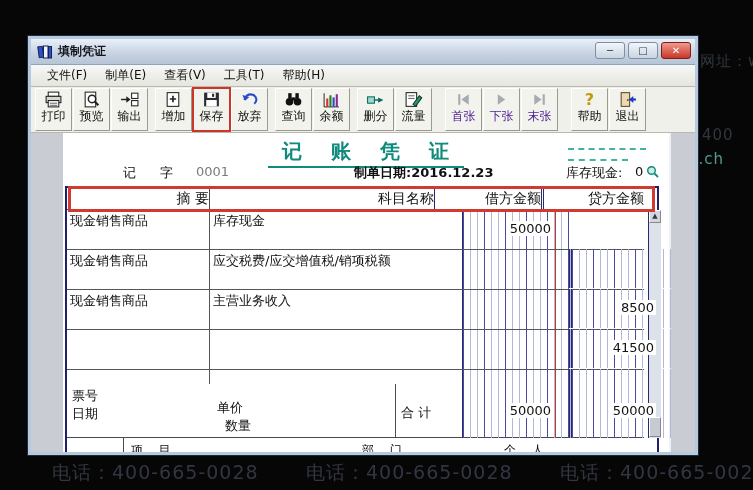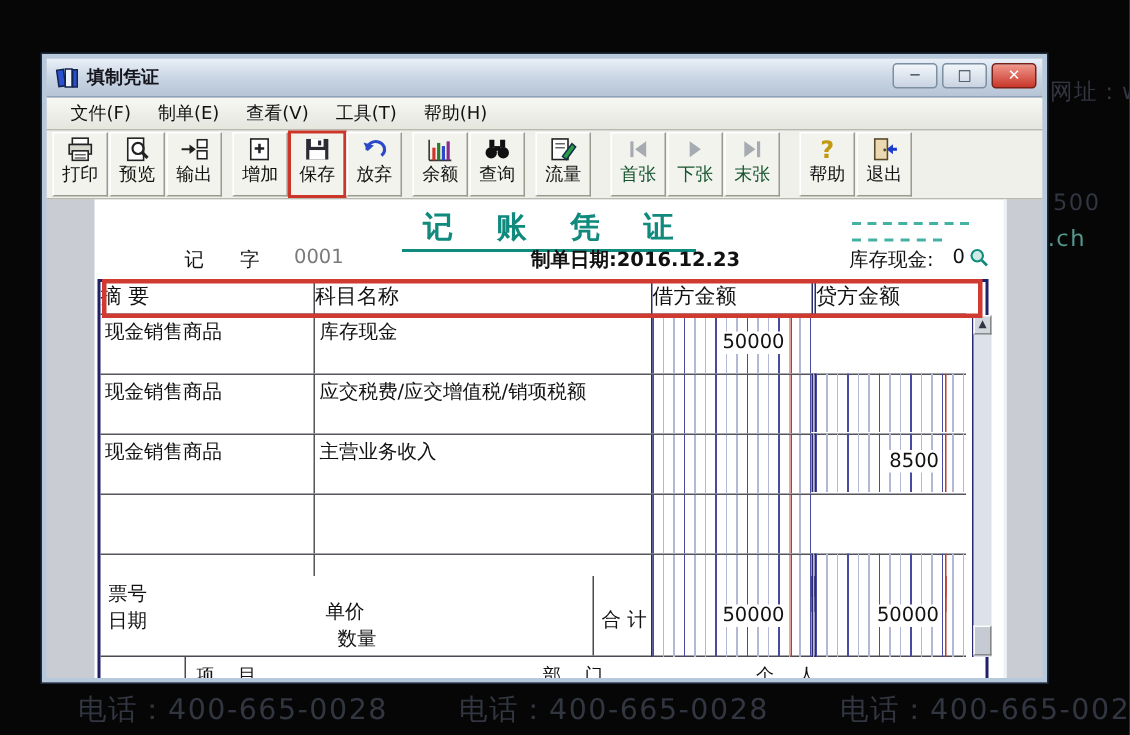--- a/index.html
+++ b/index.html
@@ -26,49 +26,49 @@
   #menubar{height:22px;display:flex;align-items:flex-end;padding:0 8px;gap:2px;
            background:linear-gradient(#f7f7f4,#e6e6df);border-bottom:1px solid #b9b9b0;font-size:12px;}
   .menu-item{padding:2px 8px;}
   
   #toolbar{height:46px;display:flex;align-items:center;padding:1px 2px 1px 4px;
            background:#f0f0ea;border-bottom:1px solid #b9b9b0;}
   .tbtn{position:relative;width:37px;height:43px;display:flex;flex-direction:column;align-items:center;
         justify-content:flex-start;padding-top:2px;background:#f3f3ee;
         border:1px solid;border-color:#ffffff #9a9a90 #9a9a90 #ffffff;margin-right:1px;}
   .tbtn .lbl{font-size:12px;line-height:14px;margin-top:1px;}
-  .tbtn.disabled .lbl{color:#14532d;}
+  .tbtn.disabled .lbl{color:#4c1d95;}
   .tbtn .hl{position:absolute;inset:-2px;border:2px solid #cc3629;pointer-events:none;}
   .tgap{width:6px;}.tgap-lg{width:12px;}
   .icon16{width:19px;height:17px;display:block;}
   .qmark{font-size:16px;font-weight:bold;color:#c09a10;line-height:17px;}
   
   #client{position:absolute;left:0;top:94px;right:0;bottom:0;background:#c9ccd2;}
   #form{position:absolute;left:32px;top:0;width:608px;height:325px;background:#fff;
         border-right:2px solid #eef2f7;}
   #vtitle{position:absolute;left:0;top:5px;width:100%;text-align:center;}
   #vtitle span{display:inline-block;font-size:20px;font-weight:bold;letter-spacing:11px;
                color:#0f8a7c;border-bottom:2px solid #0f8a7c;padding:0 4px 1px 14px;}
   .infoline{position:absolute;font-size:13px;top:31px;}
   .dash{position:absolute;width:78px;border-top:2px dashed #44b2a2;}
   .mag{position:absolute;width:13px;height:13px;}
   
   #vtable{position:absolute;left:2px;top:53px;width:594px;height:272px;border:2px solid #20206a;}
   #redhead{position:absolute;left:1px;top:-2px;width:587px;height:26px;border:3px solid #cf3a31;z-index:5;pointer-events:none;}
   .hrow{position:absolute;left:0;top:0;width:577px;height:22px;border-bottom:1px solid #4a4a52;}
-  .hcell{position:absolute;top:0;height:22px;text-align:left;font-size:14px;line-height:21px;}
+  .hcell{position:absolute;top:0;height:22px;text-align:right;font-size:14px;line-height:21px;}
   .row{position:absolute;left:0;width:577px;height:40px;border-bottom:1px solid #55555c;}
   .cell{position:absolute;top:0;height:100%;font-size:13px;padding:2px 3px;overflow:hidden;}
   .c-sum{left:0;width:142px;}
   .c-acc{left:142px;width:225px;border-left:1px solid #55555c;}
   .c-deb{left:367px;width:107px;border-left:1px solid #2a2a6e;}
   .c-cre{left:474px;width:103px;border-left:3px double #2a2a6e;}
   .amt{background-image:repeating-linear-gradient(90deg,#4a4aa0 0 1px,transparent 1px 21px),
         repeating-linear-gradient(90deg,#b2b8d6 0 1px,transparent 1px 7px);}
-  .amt{position:relative;padding:0;}
+  .amt{position:relative;padding:0;margin-left:28px;}
   .amt::after{content:"";position:absolute;top:0;bottom:0;right:13px;width:1px;background:#c0392e;}
   .amt .val{position:absolute;right:16px;top:11px;background:#fff;padding:0 2px;font-size:13px;z-index:2;}
   
   #totals{position:absolute;left:0;top:196px;width:577px;height:54px;border-bottom:1px solid #4a4a52;}
   #totals .flabel{position:absolute;font-size:13px;}
   .t-div{position:absolute;top:0;bottom:0;width:1px;background:#4a4a52;}
   #totals .amt{position:absolute;top:0;height:54px;}
   #totals .amt .val{top:19px;}
   #projrow{position:absolute;left:0;top:250px;width:577px;height:22px;}
   #projrow .flabel{position:absolute;top:4px;font-size:12px;letter-spacing:6px;}
@@ -97,21 +97,21 @@
   <span class="wm wm-gray" style="left:70px;top:344px;font-size:20px;opacity:.4">400-665-0028</span>
   <span class="wm wm-gray" style="left:252px;top:344px;font-size:19px;opacity:.35">电话：400-665-0028</span>
   <span class="wm wm-teal" style="left:474px;top:344px;font-size:18px;opacity:.45">电话：400-6</span>
   <span class="wm wm-gray" style="left:56px;top:382px;font-size:18px;opacity:.4">www.chanjet.net</span>
   <span class="wm wm-teal" style="left:286px;top:382px;font-size:18px;opacity:.5">网址：www.chanjet.net</span>
   <span class="wm wm-teal" style="left:622px;top:382px;font-size:15px;opacity:.4">网址：ww</span>
   <span class="wm wm-dark" style="left:52px;top:460px;font-size:19px">电话：400-665-0028</span>
   <span class="wm wm-dark" style="left:306px;top:460px;font-size:19px">电话：400-665-0028</span>
   <span class="wm wm-dark" style="left:560px;top:460px;font-size:19px">电话：400-665-0028</span>
   <span class="wm wm-dark" style="left:700px;top:52px;font-size:15px">网址：www.</span>
-  <span class="wm wm-dark" style="left:702px;top:126px;font-size:15px">500</span>
+  <span class="wm wm-dark" style="left:702px;top:126px;font-size:15px">400</span>
 
   <div id="win">
 
     <div id="titlebar">
       <svg class="appicon" width="16" height="16" viewBox="0 0 16 16">
         <rect x="1.5" y="2.5" width="4.5" height="11" fill="#2c4fd0" stroke="#13244f" transform="rotate(-8 4 8)"></rect>
         <rect x="6.5" y="2" width="4.5" height="12" fill="#eef2fa" stroke="#13244f"></rect>
         <rect x="11.5" y="2.5" width="3" height="11.5" fill="#2c4fd0" stroke="#13244f"></rect>
       </svg>
       <span class="title">填制凭证</span>
@@ -179,40 +179,48 @@
       <div class="tbtn">
         <svg class="icon16" viewBox="0 0 18 16">
             <path d="M13.5 12 A5.5 5 0 1 0 4.5 8.5" fill="none" stroke="#2b49c8" stroke-width="2"></path>
             <path d="M2.2 3.8l2.6 5.4 4-3.6z" fill="#2b49c8"></path>
           </svg>
         <span class="lbl">放弃</span>
       </div>
       <div class="tgap"></div>
       <div class="tbtn">
         <svg class="icon16" viewBox="0 0 18 16">
+            <rect x="4" y="2" width="3.2" height="5" fill="#111"></rect>
+            <rect x="10.8" y="2" width="3.2" height="5" fill="#111"></rect>
+            <rect x="7" y="6" width="4" height="3" fill="#111"></rect>
+            <circle cx="5.2" cy="10.2" r="3.6" fill="#111"></circle>
+            <circle cx="12.8" cy="10.2" r="3.6" fill="#111"></circle>
+          </svg>
+        <span class="lbl">查询</span>
+      </div>
+      <div class="tbtn">
+        <svg class="icon16" viewBox="0 0 18 16">
             <line x1="2" y1="15" x2="16" y2="15" stroke="#333"></line>
             <line x1="2" y1="2" x2="2" y2="15" stroke="#333"></line>
             <rect x="4" y="7" width="2" height="8" fill="#d0342c"></rect>
             <rect x="7" y="4" width="2" height="11" fill="#2a7c2a"></rect>
             <rect x="10" y="6" width="2" height="9" fill="#2b49c8"></rect>
             <rect x="13" y="3" width="2" height="12" fill="#8a2a8a"></rect>
           </svg>
         <span class="lbl">余额</span>
       </div>
-      <div class="tbtn">
-        <svg class="icon16" viewBox="0 0 18 16">
-            <rect x="4" y="2" width="3.2" height="5" fill="#111"></rect>
-            <rect x="10.8" y="2" width="3.2" height="5" fill="#111"></rect>
-            <rect x="7" y="6" width="4" height="3" fill="#111"></rect>
-            <circle cx="5.2" cy="10.2" r="3.6" fill="#111"></circle>
-            <circle cx="12.8" cy="10.2" r="3.6" fill="#111"></circle>
-          </svg>
-        <span class="lbl">查询</span>
-      </div>
       <div class="tgap"></div>
+      <div class="tbtn">
+        <svg class="icon16" viewBox="0 0 18 16">
+            <rect x="1.5" y="5.5" width="6.5" height="6" fill="#9fd8d0" stroke="#066a5e"></rect>
+            <line x1="8.5" y1="8.5" x2="12" y2="8.5" stroke="#066a5e" stroke-width="1.4"></line>
+            <path d="M11.5 6l5 2.5-5 2.5z" fill="#066a5e"></path>
+          </svg>
+        <span class="lbl">删分</span>
+      </div>
       <div class="tbtn">
         <svg class="icon16" viewBox="0 0 18 16">
             <rect x="2" y="1.5" width="10" height="13" fill="#fff" stroke="#222"></rect>
             <line x1="4" y1="4.5" x2="10" y2="4.5" stroke="#666"></line>
             <line x1="4" y1="7" x2="10" y2="7" stroke="#666"></line>
             <path d="M8.5 12.5L14.5 4.5l2.3 2L11 14.5z" fill="#2a9c4a" stroke="#134"></path>
           </svg>
         <span class="lbl">流量</span>
       </div>
       <div class="tgap-lg"></div>
@@ -301,20 +309,23 @@
             <div class="cell c-cre amt">
                 <span class="val">8500</span>
               </div>
           </div>
           <div class="row" style="top:102px">
             <div class="cell c-sum">现金销售商品</div>
             <div class="cell c-acc">主营业务收入</div>
             <div class="cell c-deb amt">
                 <span class="val"></span>
               </div>
+            <div class="cell c-cre amt">
+                <span class="val">41500</span>
+              </div>
           </div>
           <div class="row" style="top:142px">
             <div class="cell c-sum"></div>
             <div class="cell c-acc"></div>
             <div class="cell c-deb amt">
                 <span class="val"></span>
               </div>
             <div class="cell c-cre amt">
                 <span class="val"></span>
               </div>

